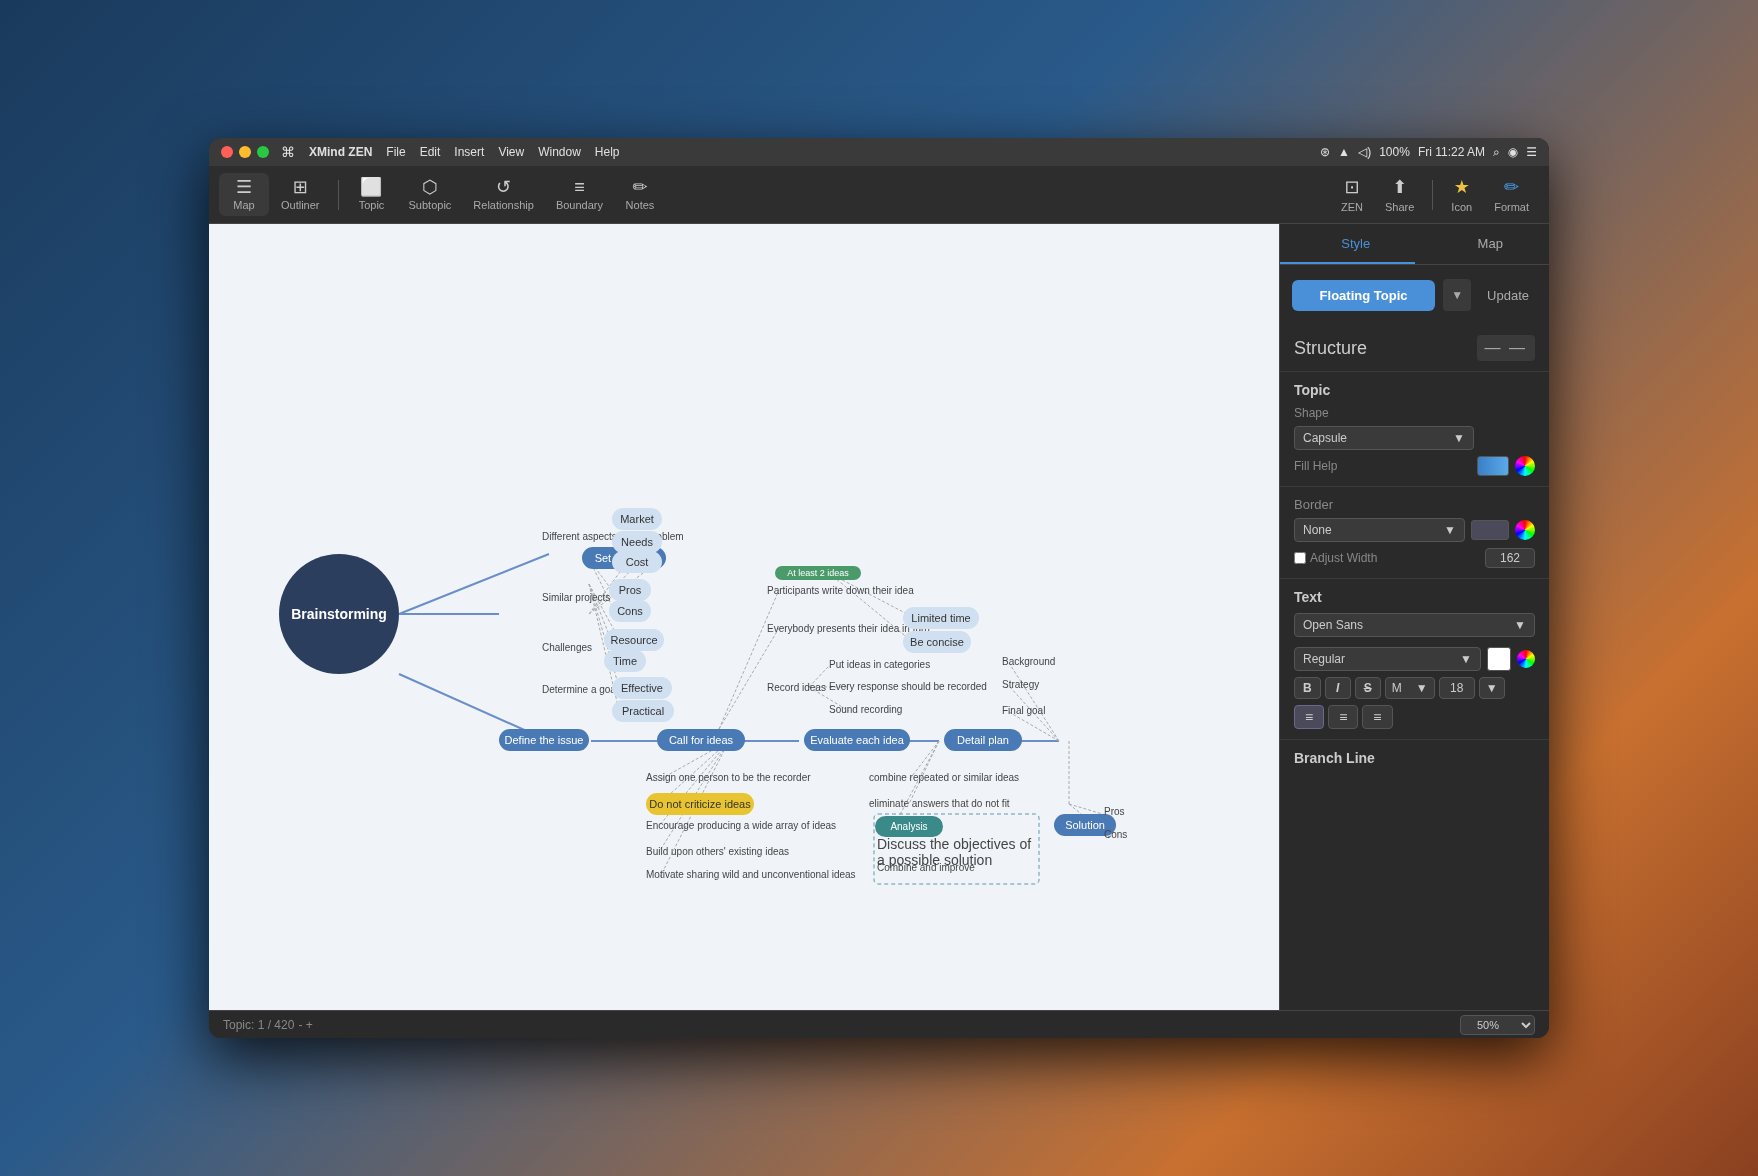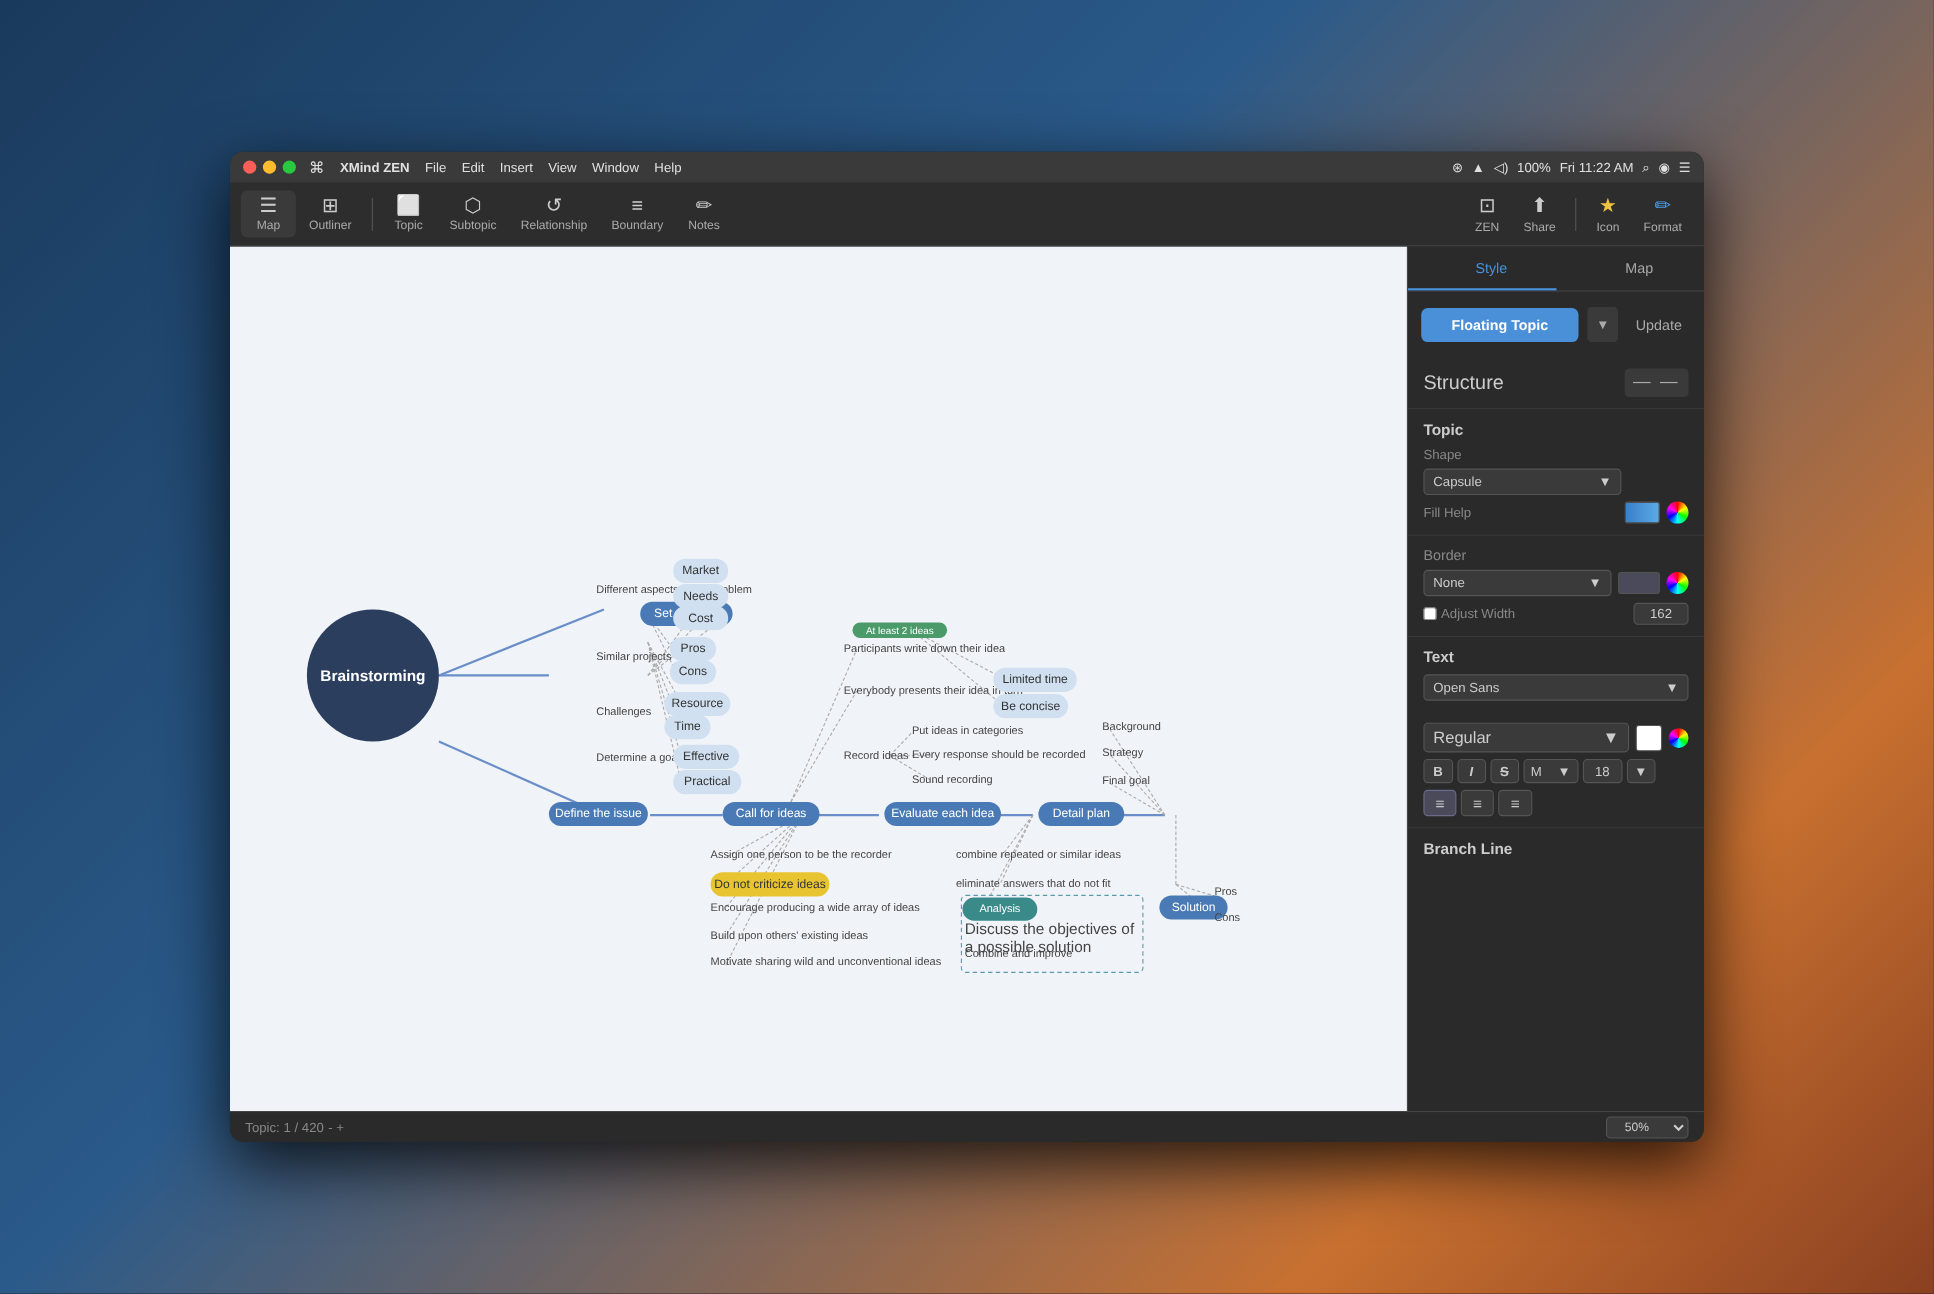--- a/index.html
+++ b/index.html
@@ -415,21 +415,21 @@
     .text-section-title {
       font-size: 14px;
       color: #ccc;
       font-weight: 600;
       margin-bottom: 8px;
     }
     .font-row {
       display: flex;
       align-items: center;
       gap: 6px;
-      margin-bottom: 20px;
+      margin-bottom: 10px;
     }
     .font-select {
       flex: 1;
       background: #3a3a3a;
       border: 1px solid #555;
       border-radius: 4px;
       color: #ccc;
       font-size: 12px;
       padding: 4px 8px;
       display: flex;
@@ -442,21 +442,21 @@
       align-items: center;
       gap: 6px;
       margin-bottom: 6px;
     }
     .style-select {
       flex: 1;
       background: #3a3a3a;
       border: 1px solid #555;
       border-radius: 4px;
       color: #ccc;
-      font-size: 15px;
+      font-size: 12px;
       padding: 4px 8px;
       display: flex;
       align-items: center;
       justify-content: space-between;
       cursor: pointer;
     }
     .text-color-swatch {
       width: 24px;
       height: 24px;
       background: white;

